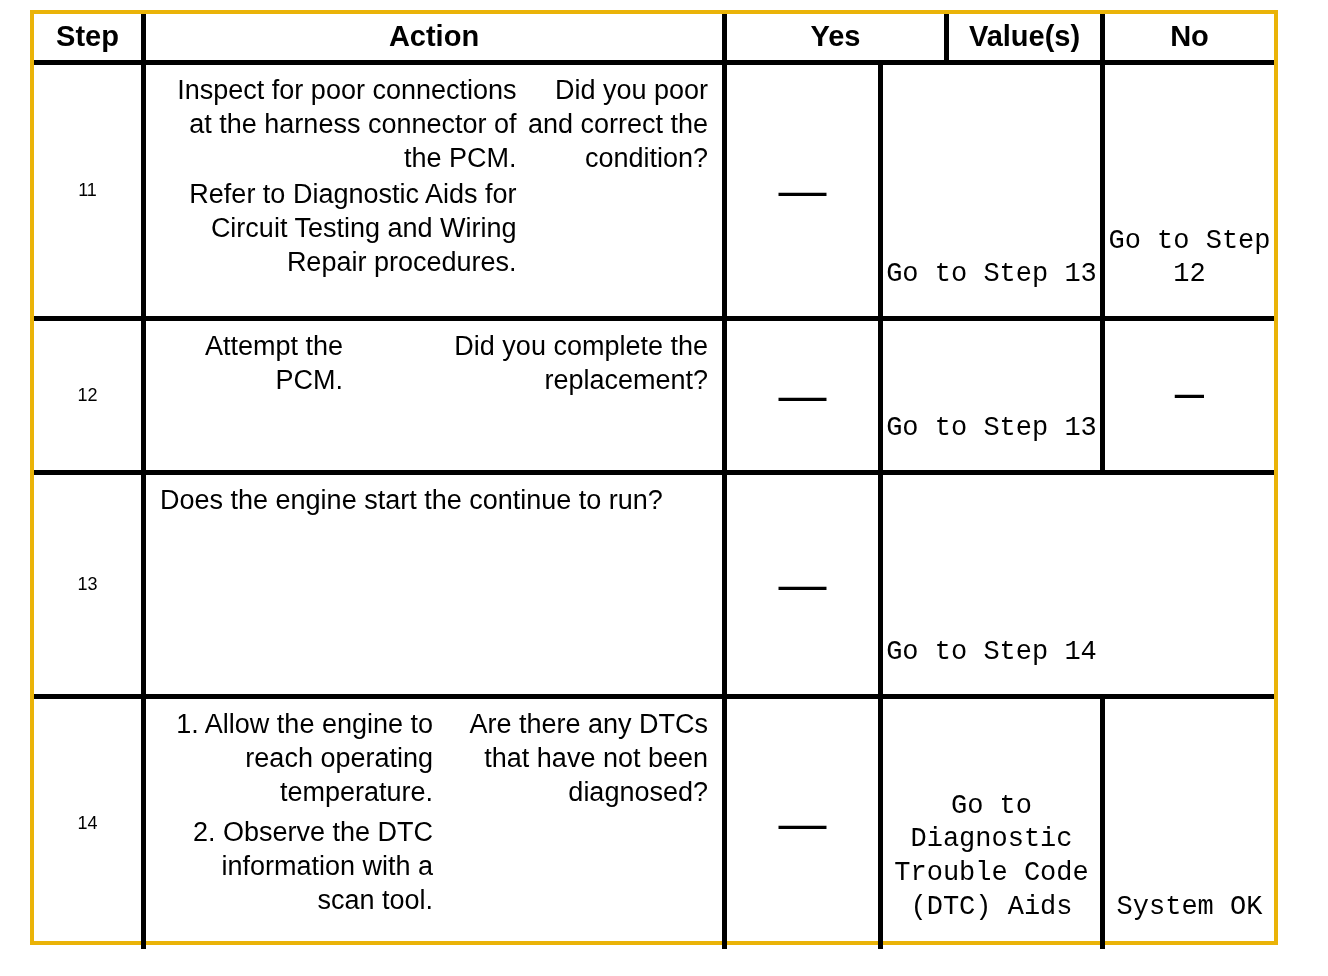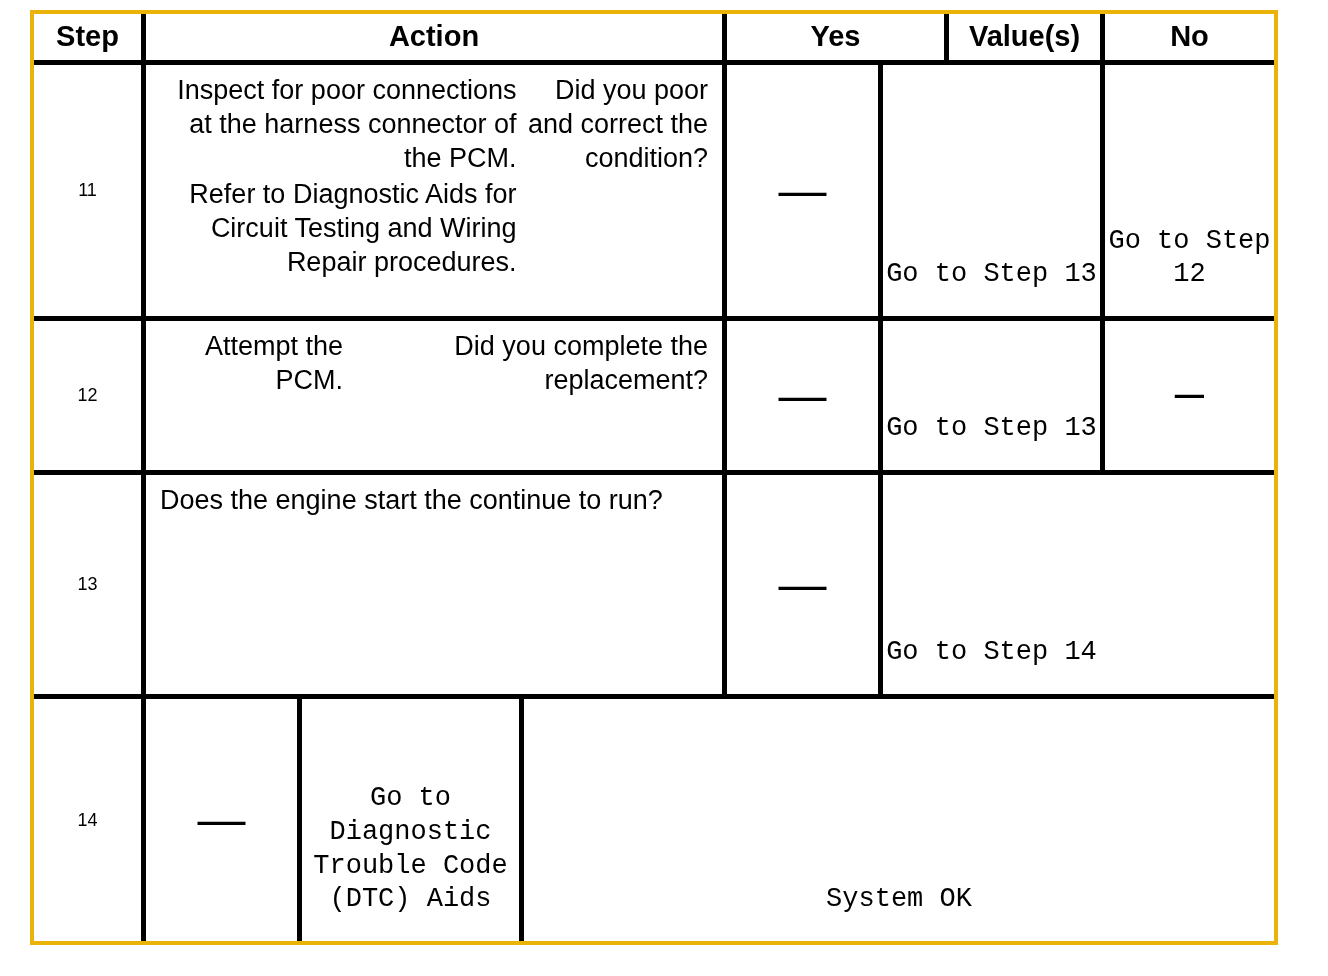--- a/index.html
+++ b/index.html
@@ -173,20 +173,27 @@
         <p class="question">Does the engine start the continue to run?</p>
       </div>
       <div class="cell col-value value-cell">
         <span class="dash">—</span>
       </div>
       <div class="cell col-yes answer-cell">Go to Step 14</div>
     </div>
 
     <div class="trow row-14">
       <div class="cell col-step step-cell">14</div>
+      <div class="cell col-action action-cell">
+        <div class="action-top">
+          <p class="para numbered">1. Allow the engine to reach operating temperature.</p>
+          <p class="para numbered">2. Observe the DTC information with a scan tool.</p>
+        </div>
+        <p class="question">Are there any DTCs that have not been diagnosed?</p>
+      </div>
       <div class="cell col-value value-cell">
         <span class="dash">—</span>
       </div>
       <div class="cell col-yes answer-cell">Go to
 Diagnostic
 Trouble Code
 (DTC) Aids</div>
       <div class="cell col-no answer-cell">System OK</div>
     </div>
 

